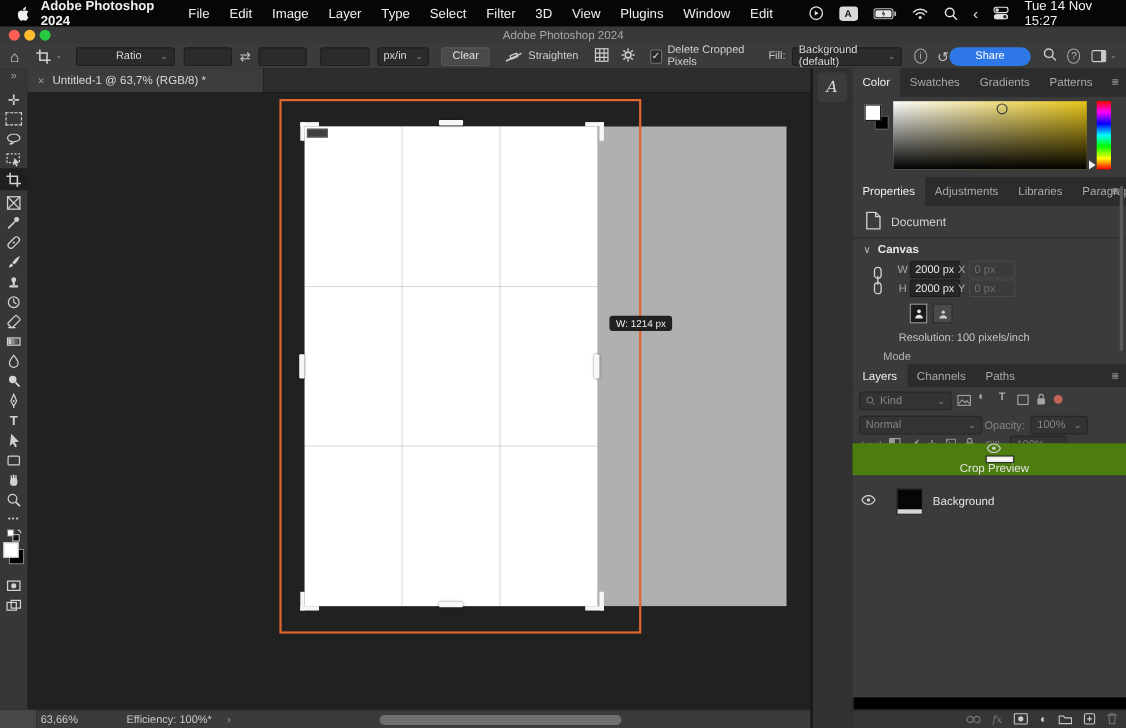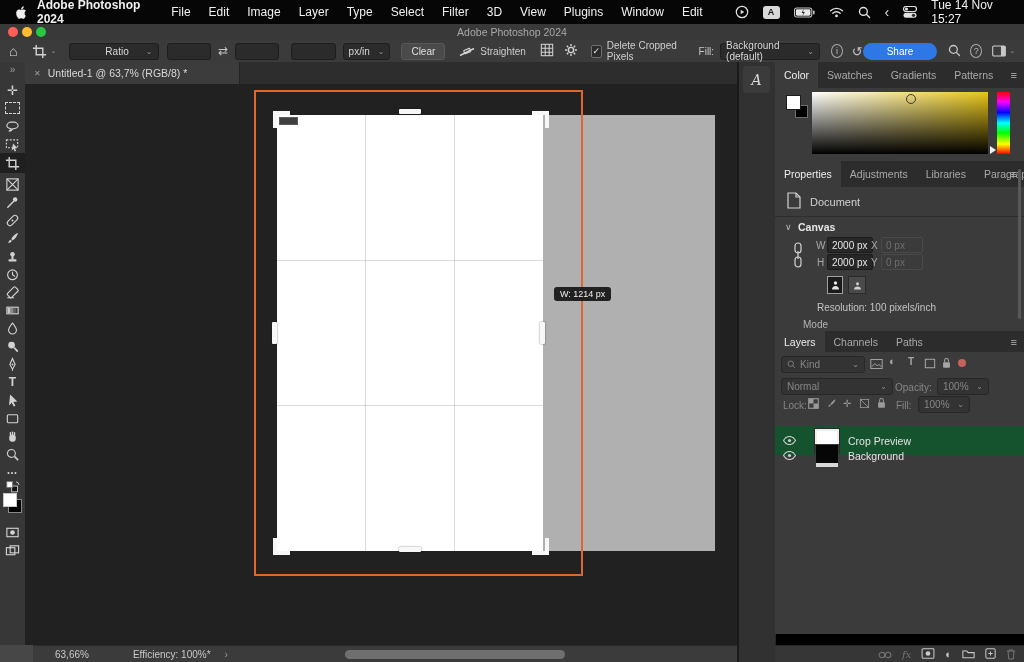--- a/index.html
+++ b/index.html
@@ -381,21 +381,21 @@
     <div class="handle" style="left:247px;top:238px;width:5px;height:22px;"></div>
     <div class="handle" style="left:515px;top:238px;width:5px;height:22px;"></div>
 
     <div class="abs" style="left:229px;top:6px;width:325px;height:482px;border:2px solid #e0662f;"></div>
 
     <div class="abs" style="left:529px;top:203px;background:rgba(22,22,22,0.93);border-radius:3px;padding:2px 6px;font-size:9px;color:#f0f0f0;white-space:nowrap;">W: 1214 px</div>
   </div>
 
   <div id="statuscorner" class="abs"></div>
   <div id="statusbar" class="abs">
-    <span style="margin-left:22px;">63,66%</span>
+    <span style="margin-left:4px;">63,66%</span>
     <span style="margin-left:44px;">Efficiency: 100%*</span>
     <span style="margin-left:14px;color:#9a9a9a;">›</span>
     <span class="abs" style="left:312px;top:4px;width:220px;height:9px;background:#6f6f6f;border-radius:5px;"></span>
   </div>
 
   <div id="dockdivider" class="abs"></div>
   <div id="collapsedcol" class="abs">
     <div style="position:absolute;left:4px;top:4px;width:27px;height:27px;background:#3b3b3b;border-radius:4px;display:flex;align-items:center;justify-content:center;font-family:'DejaVu Serif',serif;font-style:italic;font-size:14px;color:#dcdcdc;">A</div>
   </div>
 
@@ -541,21 +541,21 @@
           <rect x="2" y="6" width="8" height="6.5" rx="1" class="icf" style="fill:#9a9a9a"></rect>
           <path class="ic" style="stroke:#9a9a9a" d="M3.8 6V4a2.2 2.2 0 0 1 4.4 0v2"></path>
         </svg>
     </span>
     <span class="abs dimtxt" style="left:121px;top:69px;">Fill:</span>
     <span class="sel" style="position:absolute;left:143px;top:65px;width:40px;background:#333333;border-color:#272727;">
       <span class="dimtxt">100%</span>
       <span class="cv">⌄</span>
     </span>
 
-    <div class="lrow" style="top:95px;background:#14532d;">
+    <div class="lrow" style="top:72px;background:#4d7c0f;flex-direction:column;">
       <span style="margin-left:8px;">
         <svg width="13" height="9" viewBox="0 0 13 9">
             <path d="M.5 4.5C2 1.8 4 .5 6.5.5S11 1.8 12.5 4.5C11 7.2 9 8.5 6.5 8.5S2 7.2.5 4.5z" class="ic" style="stroke:#cdcdcd"></path>
             <circle cx="6.5" cy="4.5" r="1.6" class="icf" style="fill:#cdcdcd"></circle>
           </svg>
       </span>
       <span class="lthumb" style="background:#ffffff;border:2px solid #efefef;outline:1px solid #2c2c2c;"></span>
       <span class="lname">Crop Preview</span>
     </div>
     <div class="lrow" style="top:110px;">

